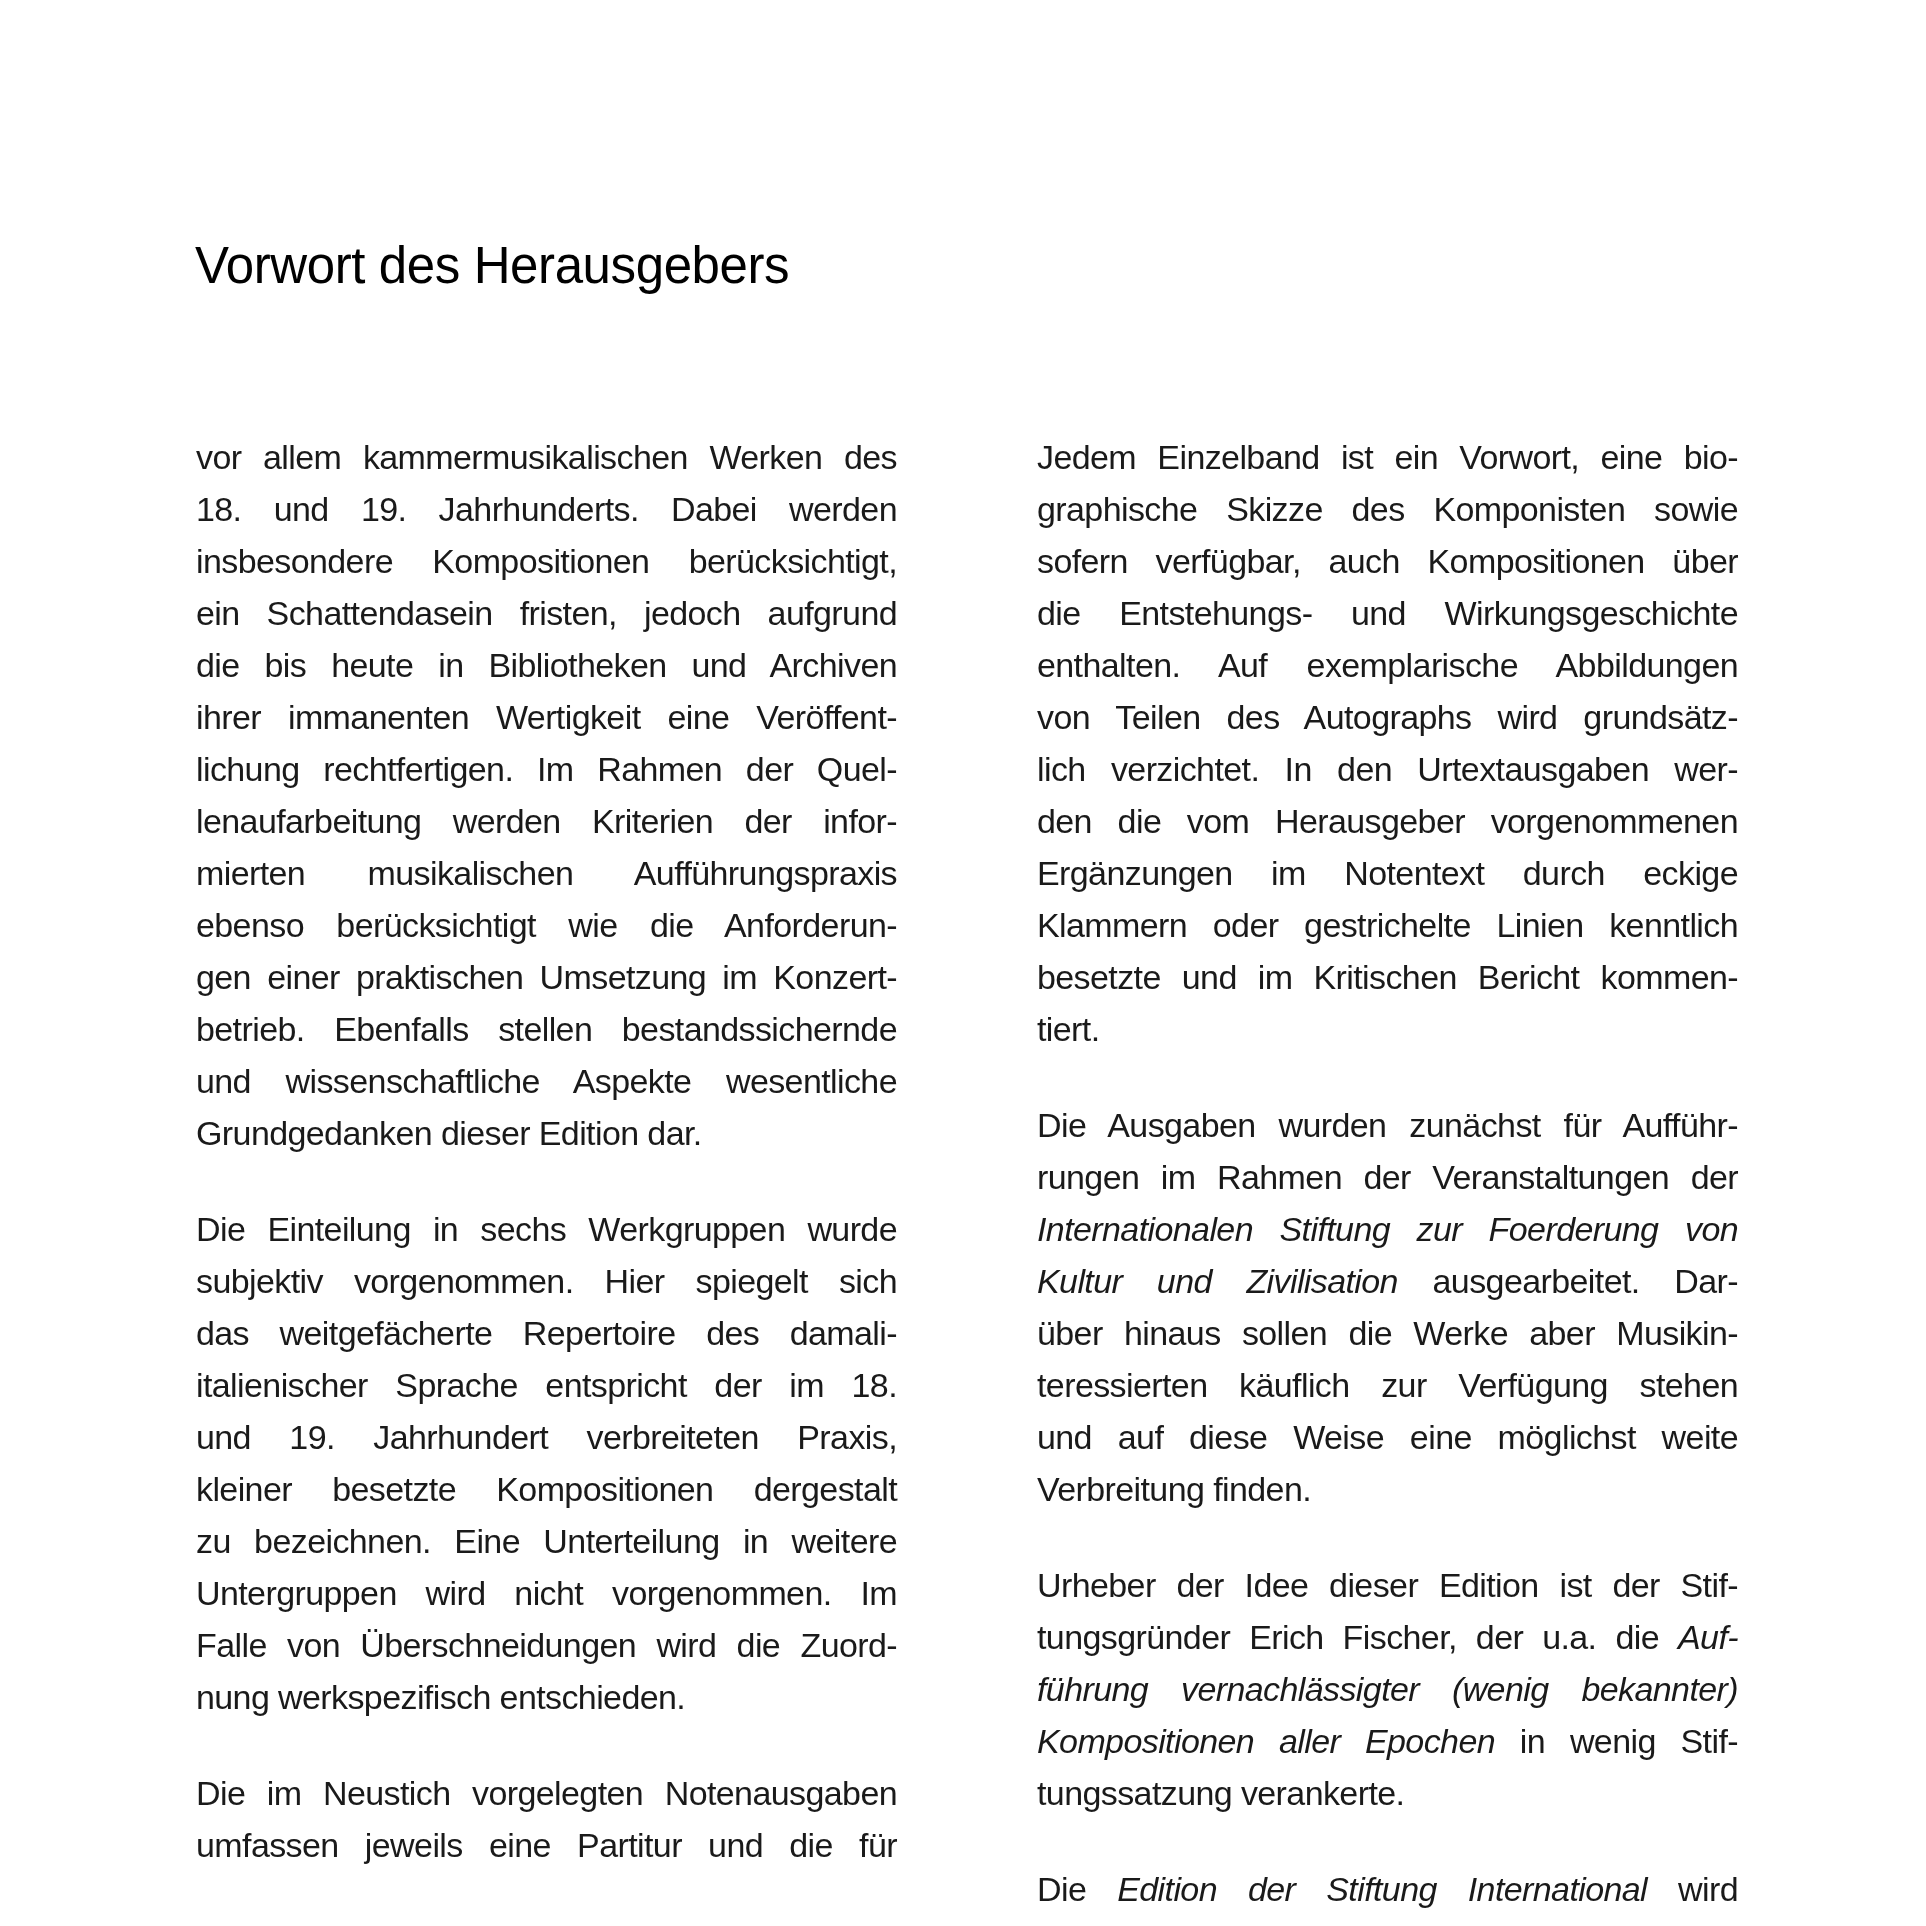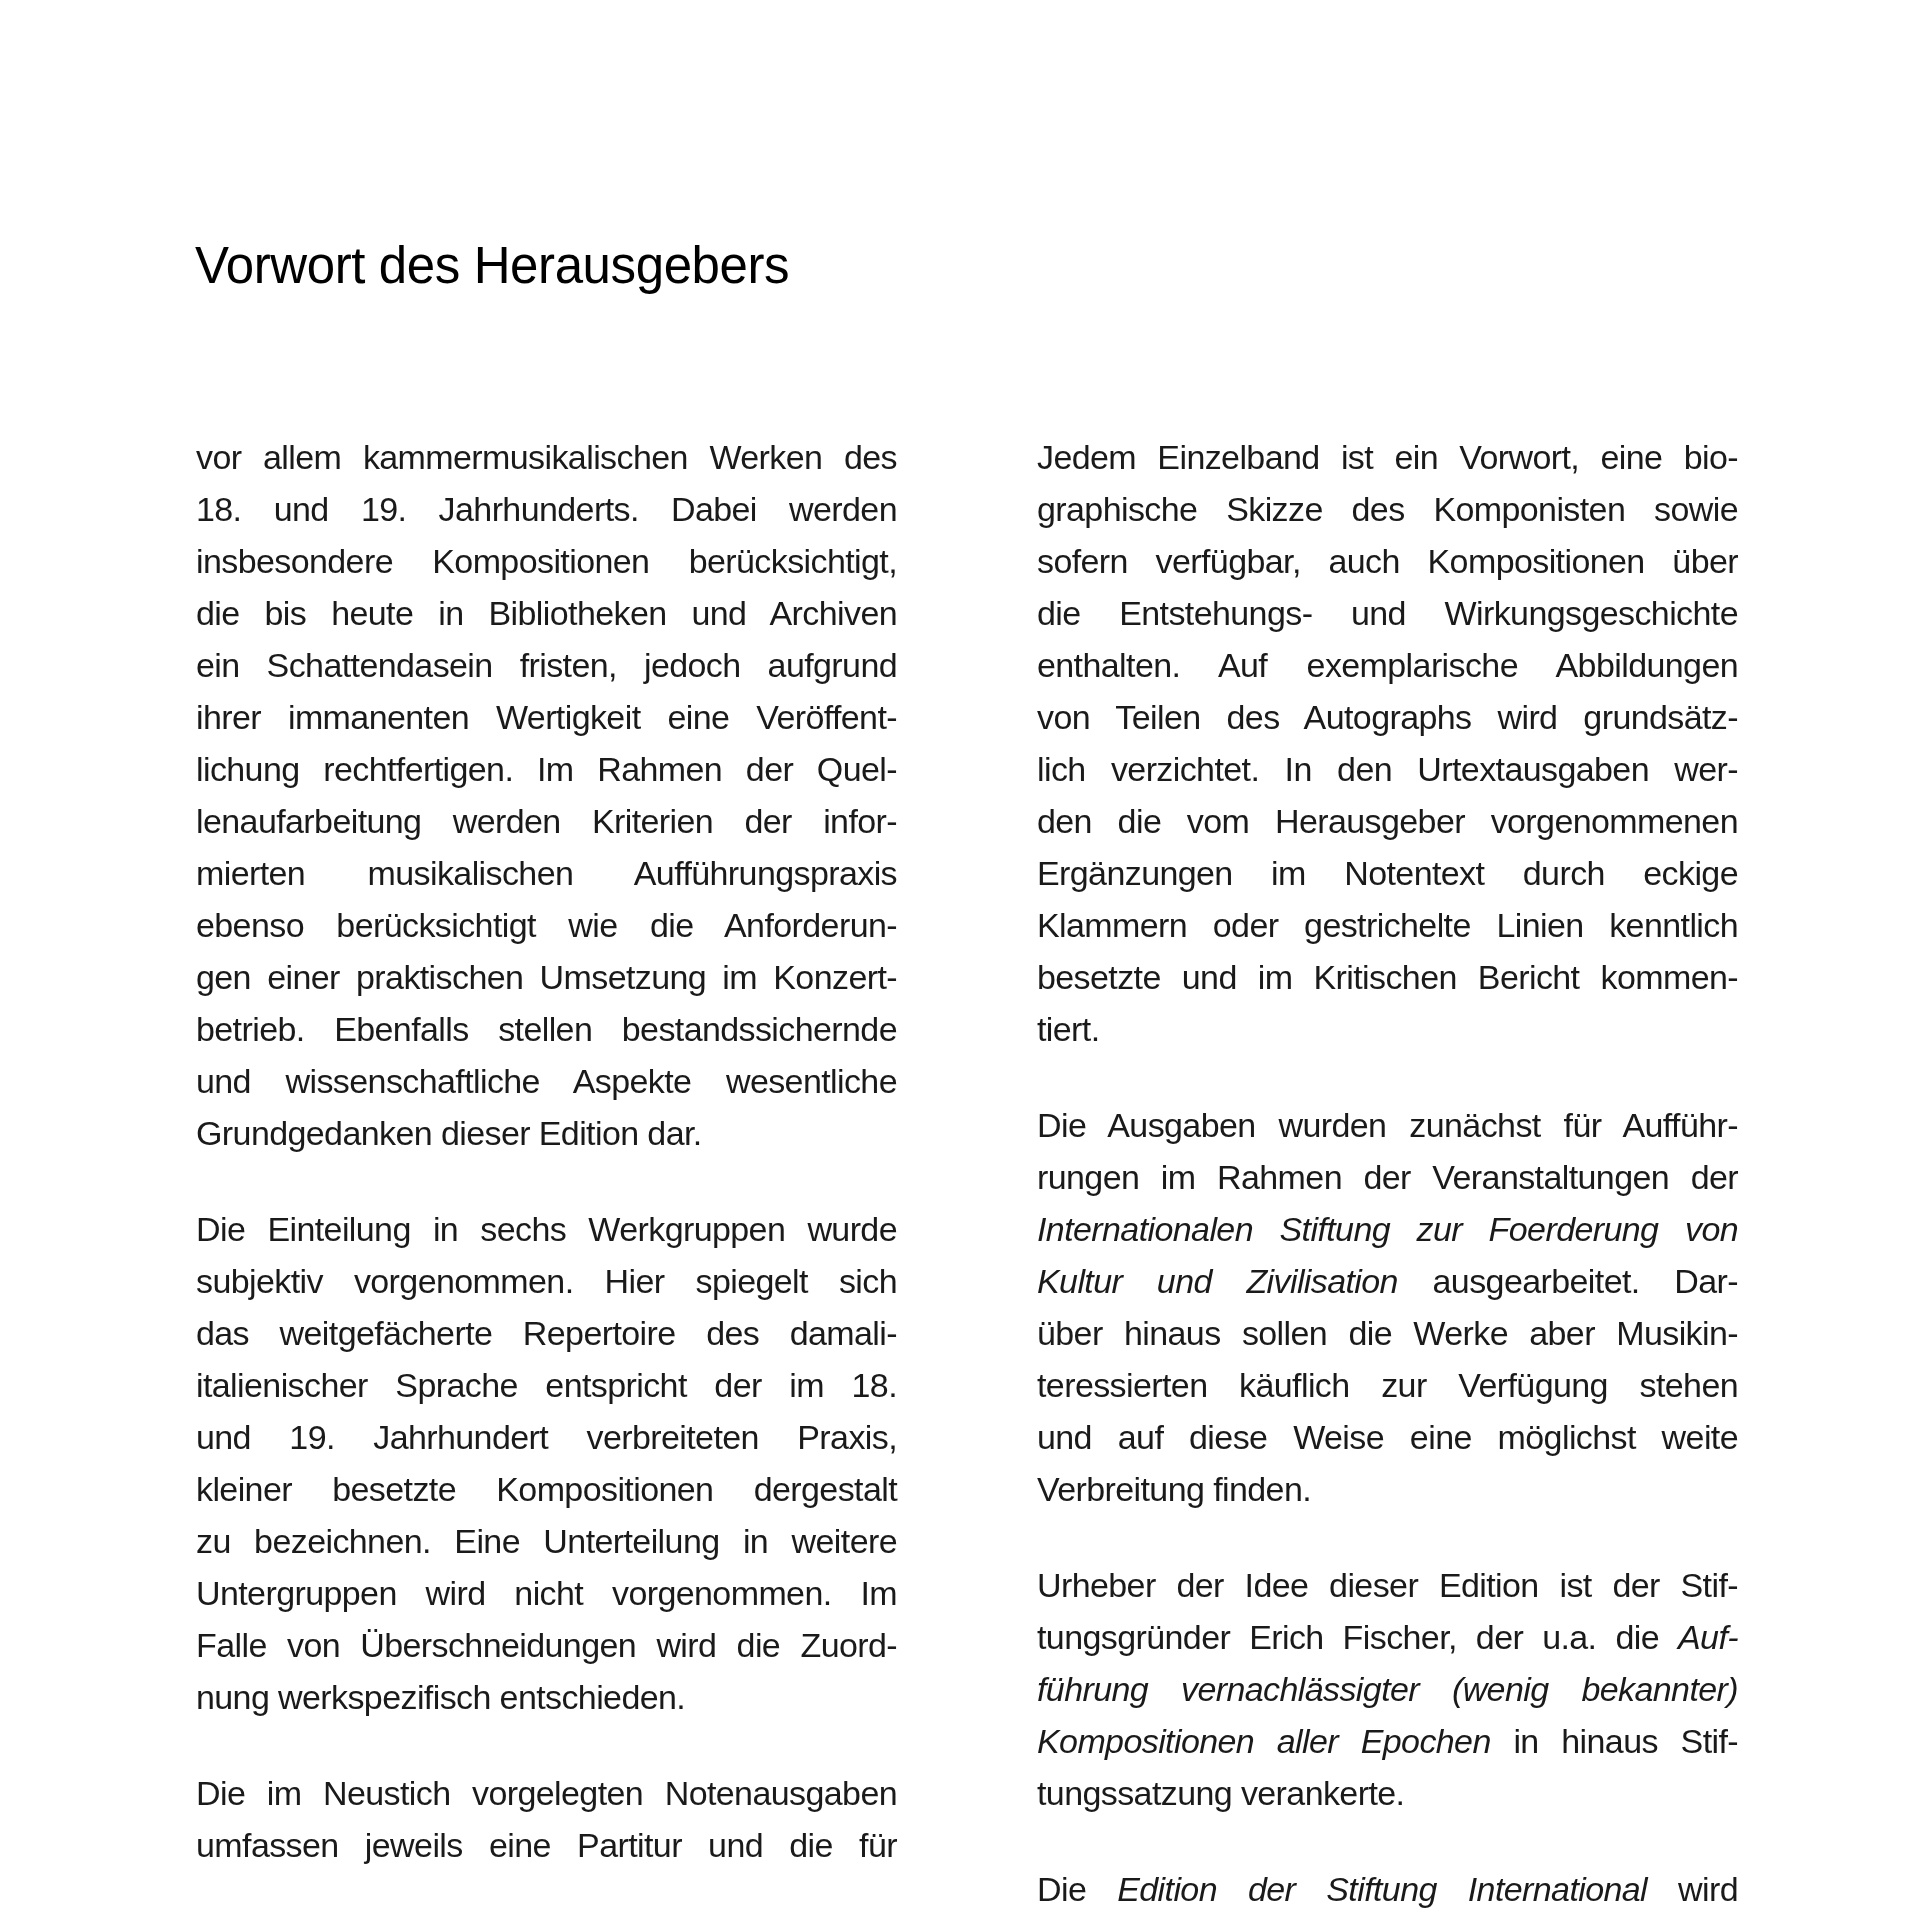--- a/index.html
+++ b/index.html
@@ -30,22 +30,22 @@
 </head>
 <body>
 
 <h1 class="page-title">Vorwort des Herausgebers</h1>
 
 <div class="column col-left">
     <div class="para">
       <span class="line" style="white-space: normal;"><span class="">vor allem kammermusikalischen Werken des</span></span>
       <span class="line" style="white-space: normal;"><span class="">18. und 19. Jahrhunderts. Dabei werden</span></span>
       <span class="line" style="white-space: normal;"><span class="">insbesondere Kompositionen berücksichtigt,</span></span>
+      <span class="line" style="white-space: normal;"><span class="">ein Schattendasein fristen, jedoch aufgrund</span></span>
       <span class="line" style="white-space: normal;"><span class="">die bis heute in Bibliotheken und Archiven</span></span>
-      <span class="line" style="white-space: normal;"><span class="">ein Schattendasein fristen, jedoch aufgrund</span></span>
       <span class="line" style="white-space: normal;"><span class="">ihrer immanenten Wertigkeit eine Veröffent-</span></span>
       <span class="line" style="white-space: normal;"><span class="">lichung rechtfertigen. Im Rahmen der Quel-</span></span>
       <span class="line" style="white-space: normal;"><span class="">lenaufarbeitung werden Kriterien der infor-</span></span>
       <span class="line" style="white-space: normal;"><span class="">mierten musikalischen Aufführungspraxis</span></span>
       <span class="line" style="white-space: normal;"><span class="">ebenso berücksichtigt wie die Anforderun-</span></span>
       <span class="line" style="white-space: normal;"><span class="">gen einer praktischen Umsetzung im Konzert-</span></span>
       <span class="line" style="white-space: normal;"><span class="">betrieb. Ebenfalls stellen bestandssichernde</span></span>
       <span class="line" style="white-space: normal;"><span class="">und wissenschaftliche Aspekte wesentliche</span></span>
       <span class="line last" style="white-space: normal;"><span class="">Grundgedanken dieser Edition dar.</span></span>
     </div>
@@ -88,20 +88,20 @@
       <span class="line" style="white-space: normal;"><span class="i">Kultur und Zivilisation</span><span class=""> ausgearbeitet. Dar-</span></span>
       <span class="line" style="white-space: normal;"><span class="">über hinaus sollen die Werke aber Musikin-</span></span>
       <span class="line" style="white-space: normal;"><span class="">teressierten käuflich zur Verfügung stehen</span></span>
       <span class="line" style="white-space: normal;"><span class="">und auf diese Weise eine möglichst weite</span></span>
       <span class="line last" style="white-space: normal;"><span class="">Verbreitung finden.</span></span>
     </div>
     <div class="para">
       <span class="line" style="white-space: normal;"><span class="">Urheber der Idee dieser Edition ist der Stif-</span></span>
       <span class="line" style="white-space: normal;"><span class="">tungsgründer Erich Fischer, der u.a. die </span><span class="i">Auf-</span></span>
       <span class="line" style="white-space: normal;"><span class="i">führung vernachlässigter (wenig bekannter)</span></span>
-      <span class="line" style="white-space: normal;"><span class="i">Kompositionen aller Epochen</span><span class=""> in hinaus Stif-</span></span>
+      <span class="line" style="white-space: normal;"><span class="i">Kompositionen aller Epochen</span><span class=""> in wenig Stif-</span></span>
       <span class="line last" style="white-space: normal;"><span class="">tungssatzung verankerte.</span></span>
     </div>
     <div class="para">
       <span class="line" style="white-space: normal;"><span class="">Die </span><span class="i">Edition der Stiftung International</span><span class=""> wird</span></span>
     </div>
 </div>
 
 
 </body></html>

